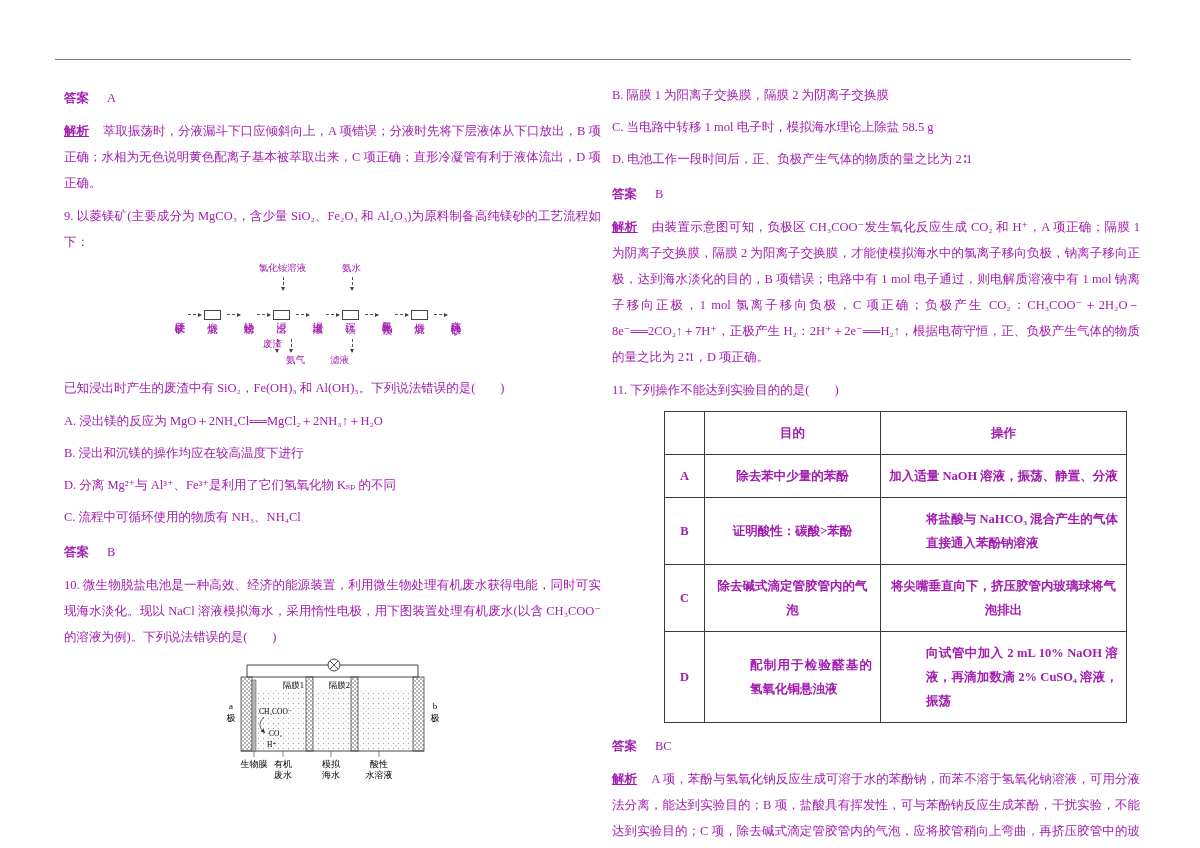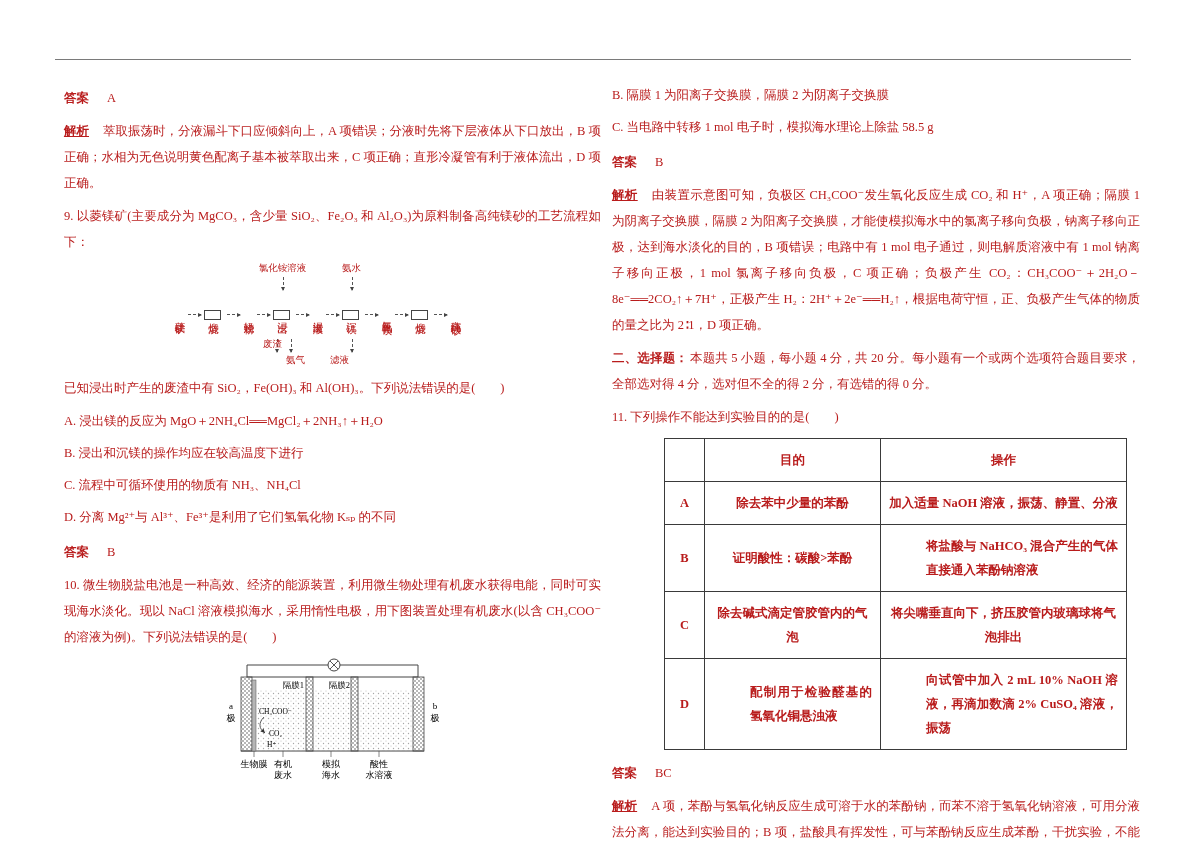--- a/index.html
+++ b/index.html
@@ -1,30 +1,30 @@
 <!DOCTYPE html>
 <html><head>
 <meta charset="utf-8">
 <style>
   html,body{margin:0;padding:0;background:#ffffff;}
   .page{position:relative;width:1200px;height:848px;background:#fff;overflow:hidden;
-        font-family:"Liberation Serif","DejaVu Serif",serif;color:#b91c1c;font-size:12.5px;}
+        font-family:"Liberation Serif","DejaVu Serif",serif;color:#a21caf;font-size:12.5px;}
   .toprule{position:absolute;left:55px;top:59px;width:1076px;border-top:1.6px solid #7a7a7a;}
   .col{position:absolute;top:76px;text-align:justify;}
   .col-left{left:64px;width:537px;}
   .col-right{left:612px;width:528px;}
   p{margin:0;line-height:26px;}
   .blk{margin:7px 0;}
   .ansline{margin:9px 0 7px 0;}
   .ansline b{margin-right:18px;}
   .expl b{margin-right:14px;text-decoration:underline;}
   .opt{margin:6px 0;}
   .sec b{margin-right:2px;}
   
-  .flow{position:relative;width:322px;height:106px;margin:4px auto 2px auto;font-size:10.5px;font-family:Liberation Mono, monospace;}
+  .flow{position:relative;width:322px;height:106px;margin:4px auto 2px auto;font-size:10.5px;}
   .fl-v{position:absolute;top:50%;transform:translateY(-50%);writing-mode:vertical-rl;
         text-orientation:upright;line-height:1.15;letter-spacing:1px;font-size:10.5px;}
   .fl-box{position:absolute;top:50%;transform:translateY(-50%);writing-mode:vertical-rl;
         text-orientation:upright;border:1px solid #444;padding:3px 2px;line-height:1.1;
         letter-spacing:1px;background:#fff;font-size:10.5px;}
   .fl-ar{position:absolute;top:52px;width:13px;border-top:1px dashed #555;}
   .fl-ar::after{content:"";position:absolute;right:-1px;top:-2.5px;border-left:4px solid #444;
         border-top:2px solid transparent;border-bottom:2px solid transparent;}
   .fl-dar{position:absolute;height:13px;border-left:1px dashed #555;}
   .fl-dar::after{content:"";position:absolute;bottom:-1px;left:-2.5px;border-top:4px solid #444;
@@ -82,22 +82,22 @@
       <span class="fl-dar" style="left:119px;top:77px"></span>
       <span class="fl-h" style="left:101px;top:76px">废渣</span>
       <span class="fl-h" style="left:124px;top:92px">氨气</span>
       <span class="fl-dar" style="left:180px;top:77px"></span>
       <span class="fl-h" style="left:168px;top:92px">滤液</span>
     </div>
 
     <p class="blk">已知浸出时产生的废渣中有 SiO₂，Fe(OH)₃ 和 Al(OH)₃。下列说法错误的是(　　)</p>
     <p class="opt">A. 浸出镁的反应为 MgO＋2NH₄Cl══MgCl₂＋2NH₃↑＋H₂O</p>
     <p class="opt">B. 浸出和沉镁的操作均应在较高温度下进行</p>
+    <p class="opt">D. 分离 Mg²⁺与 Al³⁺、Fe³⁺是利用了它们氢氧化物 Kₛₚ 的不同</p>
     <p class="opt">C. 流程中可循环使用的物质有 NH₃、NH₄Cl</p>
-    <p class="opt">D. 分离 Mg²⁺与 Al³⁺、Fe³⁺是利用了它们氢氧化物 Kₛₚ 的不同</p>
 
     <p class="ansline"><b>答案</b><span>B</span></p>
 
 
     <p class="blk">10. 微生物脱盐电池是一种高效、经济的能源装置，利用微生物处理有机废水获得电能，同时可实现海水淡化。现以 NaCl 溶液模拟海水，采用惰性电极，用下图装置处理有机废水(以含 CH₃COO⁻的溶液为例)。下列说法错误的是(　　)</p>
 
     <div class="cellwrap">
       <svg width="252" height="128" viewBox="0 0 252 128">
         <defs>
           <pattern id="hatch" width="4" height="4" patternUnits="userSpaceOnUse">
@@ -156,26 +156,26 @@
         <text x="172" y="121" text-anchor="middle" font-size="9">水溶液</text>
       </svg>
     </div>
 
   </div>
 
   <div class="col col-right">
 
     <p class="opt">B. 隔膜 1 为阳离子交换膜，隔膜 2 为阴离子交换膜</p>
     <p class="opt">C. 当电路中转移 1 mol 电子时，模拟海水理论上除盐 58.5 g</p>
+    <p class="opt">D. 电池工作一段时间后，正、负极产生气体的物质的量之比为 2∶1</p>
 
     <p class="ansline"><b>答案</b><span>B</span></p>
 
     <p class="blk expl"><b>解析</b><span>由装置示意图可知，负极区 CH₃COO⁻发生氧化反应生成 CO₂ 和 H⁺，A 项正确；隔膜 1 为阴离子交换膜，隔膜 2 为阳离子交换膜，才能使模拟海水中的氯离子移向负极，钠离子移向正极，达到海水淡化的目的，B 项错误；电路中有 1 mol 电子通过，则电解质溶液中有 1 mol 钠离子移向正极，1 mol 氯离子移向负极，C 项正确；负极产生 CO₂：CH₃COO⁻＋2H₂O－8e⁻══2CO₂↑＋7H⁺，正极产生 H₂：2H⁺＋2e⁻══H₂↑，根据电荷守恒，正、负极产生气体的物质的量之比为 2∶1，D 项正确。</span></p>
 
-    <p class="blk sec"><b>二、选择题：</b><span>本题共 5 小题，每小题 4 分，共 20 分。每小题有一个或两个选项符合题目要求，全部选对得 4 分，选对但不全的得 2 分，有选错的得 0 分。</span></p>
 
     <p class="blk">11. 下列操作不能达到实验目的的是(　　)</p>
 
     <table class="exp">
       <colgroup>
           <col class="k">
           <col class="g">
           <col class="o">
         </colgroup>
       <tbody>

